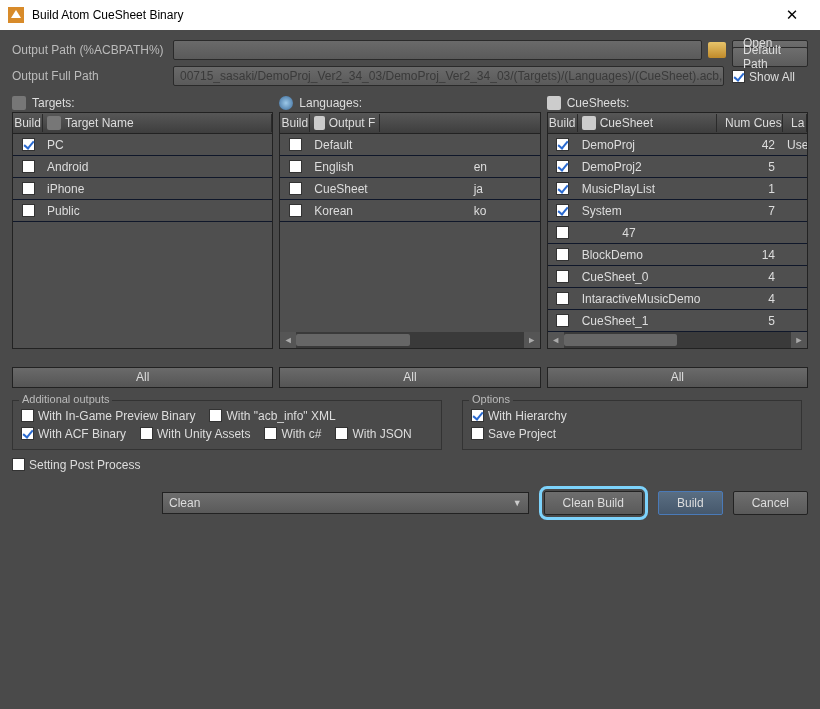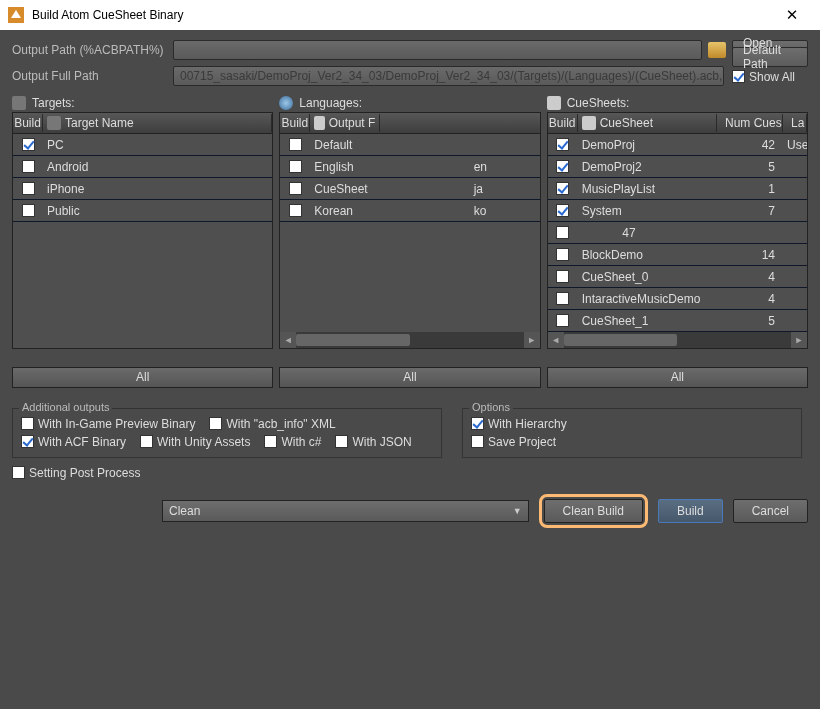--- a/index.html
+++ b/index.html
@@ -44,34 +44,34 @@
 .sheets .c-name { flex:1; }
 .sheets .c-num { width: 66px; text-align: right; padding-right: 8px; }
 .sheets .c-la { width: 24px; }
 .sheets .grid-head .c-num { justify-content: flex-start; text-align:left; }
 .scrollbar-h { height: 16px; background: #3a3a3a; display:flex; align-items:center; }
 .scrollbar-h .arrow { width:16px; height:16px; background:#555; display:flex; align-items:center; justify-content:center; color:#aaa; font-size:9px; }
 .scrollbar-h .track { flex:1; background:#3a3a3a; height:16px; position:relative; }
 .scrollbar-h .thumb { position:absolute; left:0; top:2px; height:12px; width:50%; background:#666; border-radius:2px; }
 .allbtn { height: 21px; background: linear-gradient(#6a6a6a,#555); border:1px solid #222; color:#ddd; text-align:center; line-height:19px; margin-top:18px; cursor:pointer; }
 
-.bottom { margin-top: 20px; display:flex; gap:20px; }
+.bottom { margin-top: 12px; display:flex; gap:20px; }
 .fieldset { border: 1px solid #333; padding: 4px 8px 8px; position: relative; background:#4a4a4a; }
 .fieldset .legend { position:absolute; top:-8px; left:6px; background:#4a4a4a; padding:0 3px; color:#bbb; font-size:11px; }
 .fieldset.ao { width:430px; }
 .fieldset.op { width:340px; }
 .checkgrid { display:flex; flex-wrap:wrap; gap: 4px 14px; margin-top:4px; }
 .checkgrid .checklabel { width: auto; }
 
 .footer { display:flex; align-items:center; gap:10px; margin-top:12px; padding-left: 150px; }
 .combo { flex:1; max-width:380px; height:22px; background: linear-gradient(#6e6e6e,#5a5a5a); border:1px solid #222; display:flex; align-items:center; padding:0 6px; color:#ddd; justify-content:space-between; }
 .combo .tri { font-size:9px; color:#ccc; }
 .bigbtn { background: linear-gradient(#6e6e6e,#5a5a5a); border:1px solid #222; color:#ddd; height:24px; padding:0 18px; border-radius:2px; cursor:pointer; display:flex; align-items:center; }
 .bigbtn.active { border: 1px solid #4a7ab8; background: linear-gradient(#5a6e82,#46586c); }
-.highlight-ring { border: 3px solid #fdba74; border-radius: 8px; padding: 2px; }
+.highlight-ring { border: 3px solid #7dd3fc; border-radius: 8px; padding: 2px; }
 
 .setting-row { margin-top:8px; }
 </style>
 </head>
 <body>
 
 <div class="titlebar">
   <div class="icon"></div>
   <div class="title">Build Atom CueSheet Binary</div>
   <div class="close">✕</div>

